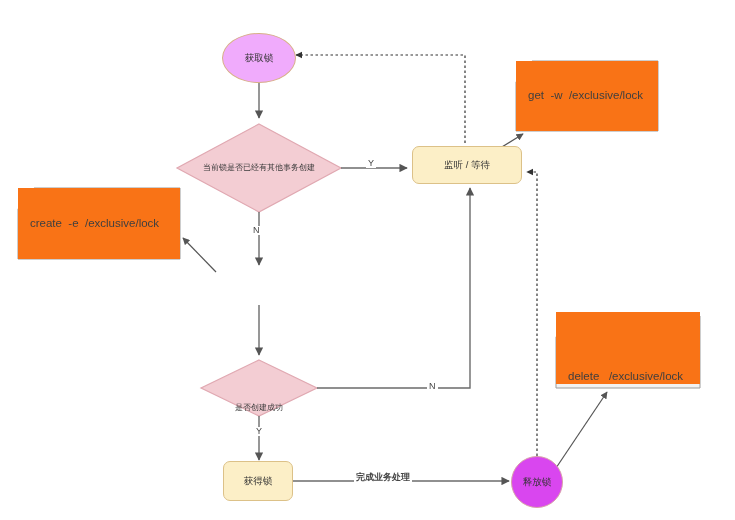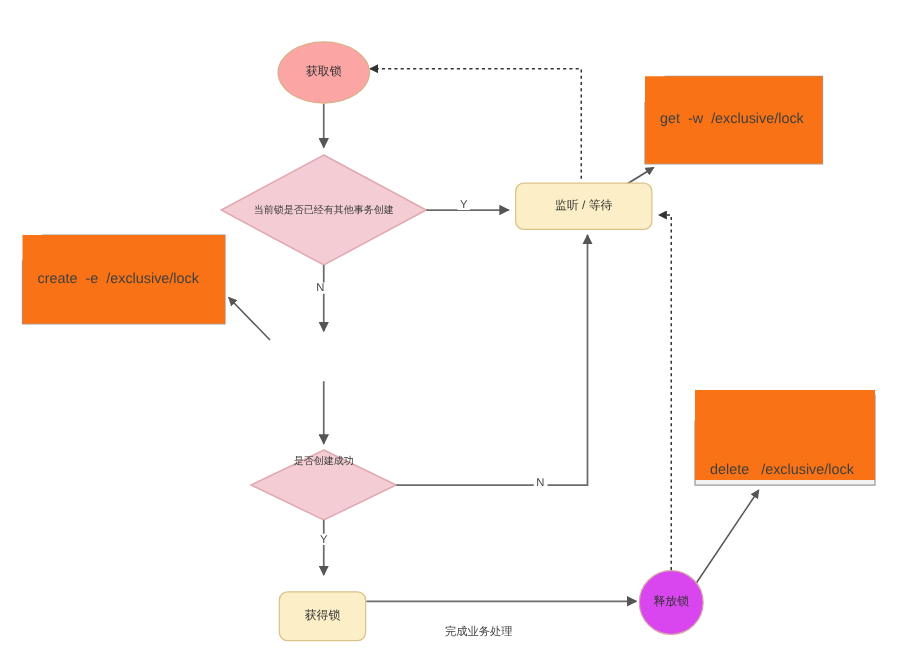--- a/index.html
+++ b/index.html
@@ -30,21 +30,21 @@
     box-sizing: border-box;
     display: flex;
     align-items: center;
     justify-content: center;
     text-align: center;
     color: #333333;
     line-height: 1.2;
   }
   .n-ellipse {
     border-radius: 50%;
-    background: #fca5a5;
+    background: #f0abfc;
     border: 1.2px solid #d7b086;
     font-size: 9.5px;
   }
   .n-circle {
     border-radius: 50%;
     background: #d946ef;
     border: 1.2px solid #d8a2a9;
     font-size: 9.5px;
   }
   .n-box {
@@ -141,25 +141,25 @@
 
   <div class="node n-box" style="left:412px; top:146px; width:110px; height:38px;">
     <span>监听 / 等待</span>
   </div>
 
   <div class="node n-diamond" style="left:177px; top:124px; width:164px; height:88px;">
     <span class="dia-label">当前锁是否已经有其他事务创建</span>
   </div>
 
 
-  <div class="node n-diamond" style="left:201px; top:341px; width:116px; height:56px;">
+  <div class="node n-diamond" style="left:201px; top:380px; width:116px; height:56px;">
     <span class="dia-label">是否创建成功</span>
   </div>
 
-  <div class="node n-box" style="left:223px; top:473px; width:70px; height:40px;">
+  <div class="node n-box" style="left:223px; top:461px; width:70px; height:40px;">
     <span>获得锁</span>
   </div>
 
   <div class="node n-circle" style="left:511px; top:456px; width:52px; height:52px;">
     <span>释放锁</span>
   </div>
 
   <div class="node n-note" style="left:516px; top:61px; width:142px; height:70px;">
     <span class="note-label">get  -w  /exclusive/lock</span>
   </div>
@@ -173,15 +173,15 @@
   </div>
 
   <div class="edge-label" style="left:366px; top:159px;">Y</div>
 
   <div class="edge-label" style="left:251px; top:226px;">N</div>
 
   <div class="edge-label" style="left:427px; top:382px;">N</div>
 
   <div class="edge-label" style="left:254px; top:427px;">Y</div>
 
-  <div class="edge-label" style="left:354px; top:501px;">完成业务处理</div>
+  <div class="edge-label" style="left:354px; top:473px;font-weight:bold;">完成业务处理</div>
 
 </div>
 
 </body></html>

